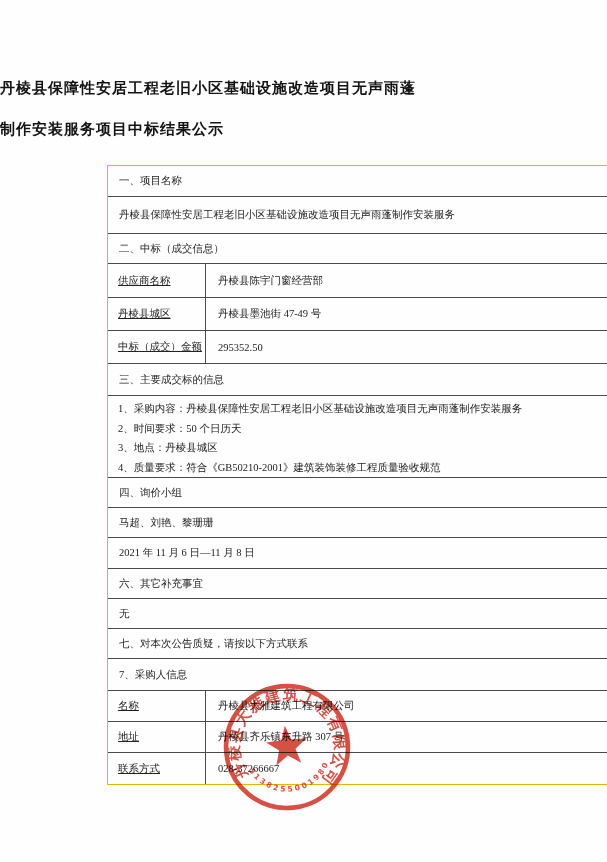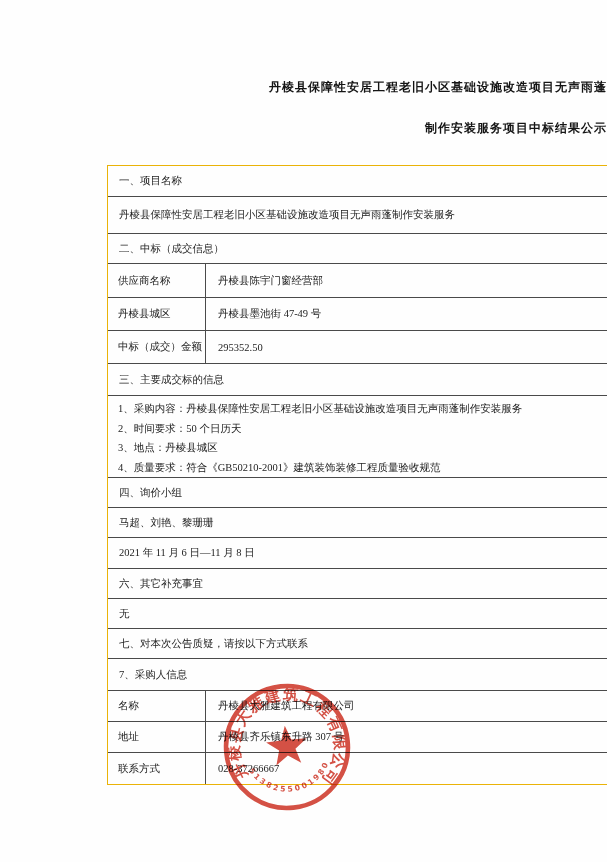--- a/index.html
+++ b/index.html
@@ -6,23 +6,23 @@
   .page {
     position:relative;
     width:607px; height:862px;
     background:#fefefe;
     font-family:"Liberation Serif","DejaVu Serif",serif;
     color:#1e1e1e;
     overflow:hidden;
   }
   .title-line {
     position:absolute; left:0; width:100%;
-    text-align:right;
+    text-align:left;
     font-weight:bold;
-    font-size:12px;
+    font-size:15px;
     letter-spacing:1px;
     color:#141414;
   }
   .title-line.l1 { top:79px; }
   .title-line.l2 { top:120px; }
 
   .doc-table {
     position:absolute; left:107px; top:165px; width:515px;
     border:1px solid #eab308;
     box-sizing:border-box;
@@ -40,21 +40,21 @@
     padding-left:11px; padding-right:4px;
     box-sizing:border-box;
     white-space:nowrap; overflow:hidden;
   }
   .cell-label {
     flex:0 0 98px; width:98px;
     display:flex; align-items:center;
     border-right:1px solid #4a4a4a;
     padding-left:10px;
     box-sizing:border-box;
-    white-space:nowrap; overflow:hidden;
+    white-space:nowrap; overflow:hidden;text-decoration:underline;
   }
   .cell-value {
     flex:1; display:flex; align-items:center;
     padding-left:12px; padding-right:2px;
     box-sizing:border-box;
     white-space:nowrap; overflow:hidden;
   }
   .cell-lines {
     flex:1; display:block;
     padding:3px 2px 3px 10px;

